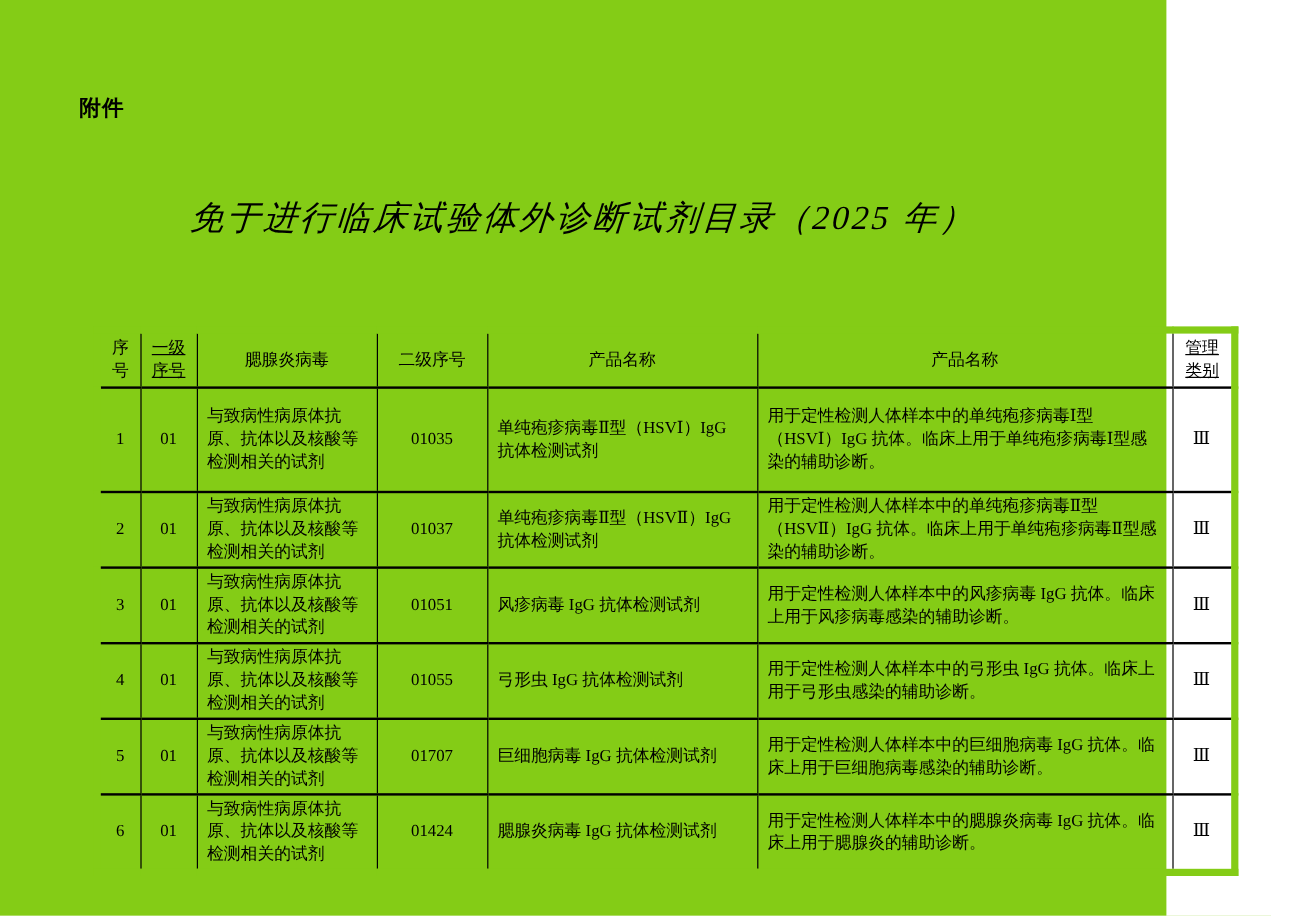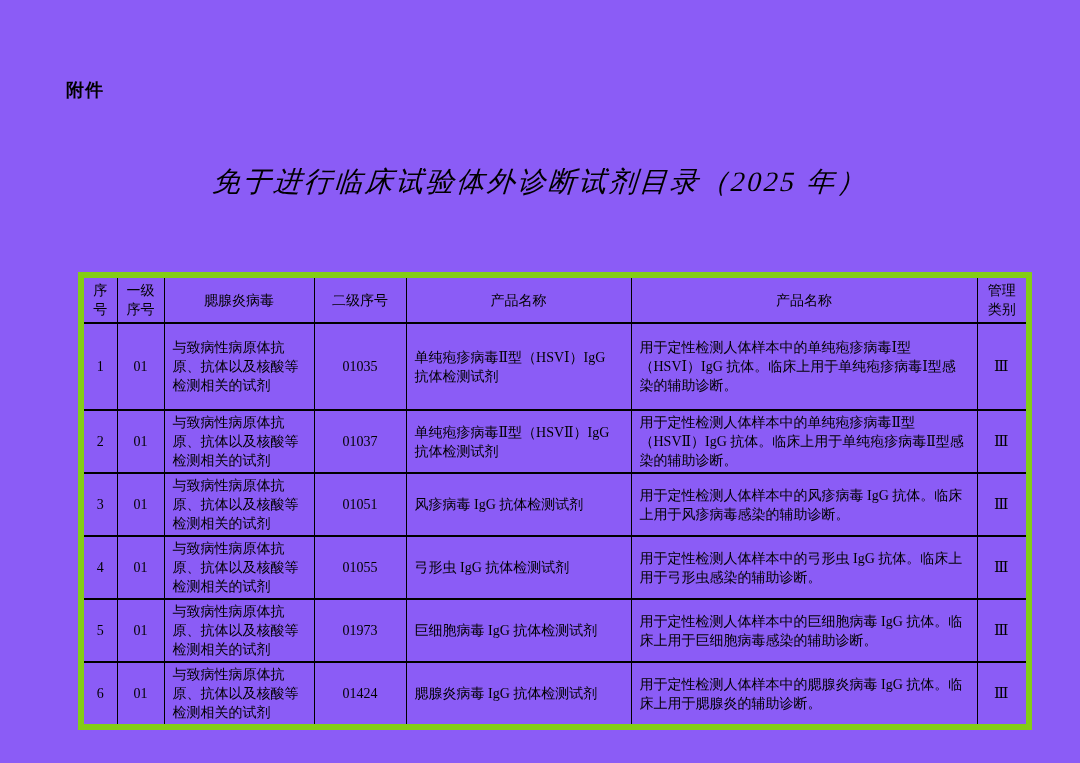--- a/index.html
+++ b/index.html
@@ -1,20 +1,20 @@
 <!DOCTYPE html>
 <html><head>
 <meta charset="utf-8">
 <style>
   html,body { margin:0; padding:0; background:#ffffff; }
   body {
     width:1080px; height:763px; position:relative; overflow:hidden;
     font-family:"Liberation Serif","DejaVu Serif",serif; color:#000;
   }
-  .page { position:relative; width:1080px; height:763px; background:#8b5cf6; }
+  .page { position:relative; width:972px; height:763px; background:#84cc16; }
 
   .attachment {
     position:absolute; left:66px; top:78px;
     font-family:"Liberation Sans","DejaVu Sans",sans-serif;
     font-weight:bold; font-size:18px; letter-spacing:1px;
   }
 
   .doc-title {
     position:absolute; top:163px; left:0; width:100%;
     text-align:center; font-size:28px; font-style:italic;
@@ -39,21 +39,21 @@
     border-top-width:2px; border-bottom-width:2px;
     padding:2px 8px; vertical-align:middle;
     font-weight:normal; overflow:hidden;
   }
   table.catalog thead th { text-align:center; height:40px; padding:2px 1px; }
   table.catalog tbody tr:last-child td { border-bottom-width:3px; }
   td.c-center { text-align:center; padding:2px 1px; }
   td.c-left   { text-align:left; }
   td.class-cell { font-size:15px; letter-spacing:1px; }
   .hw1 { display:inline-block; max-width:1.3em; word-break:break-all; }
-  .hw2 { display:inline-block; max-width:2.3em; word-break:break-all; }
+  .hw2 { display:inline-block; max-width:2.3em; word-break:break-all;text-decoration:underline; }
 </style>
 </head>
 <body>
 
 <div class="page">
   <div class="attachment">附件</div>
   <div class="doc-title">免于进行临床试验体外诊断试剂目录（2025 年）</div>
 
   <table class="catalog">
     <colgroup>
@@ -110,21 +110,21 @@
           <td class="c-left">与致病性病原体抗原、抗体以及核酸等检测相关的试剂</td>
           <td class="c-center">01055</td>
           <td class="c-left">弓形虫 IgG 抗体检测试剂</td>
           <td class="c-left">用于定性检测人体样本中的弓形虫 IgG 抗体。临床上用于弓形虫感染的辅助诊断。</td>
           <td class="c-center class-cell">Ⅲ</td>
         </tr>
         <tr style="height: 58px;">
           <td class="c-center">5</td>
           <td class="c-center">01</td>
           <td class="c-left">与致病性病原体抗原、抗体以及核酸等检测相关的试剂</td>
-          <td class="c-center">01973</td>
+          <td class="c-center">01707</td>
           <td class="c-left">巨细胞病毒 IgG 抗体检测试剂</td>
           <td class="c-left">用于定性检测人体样本中的巨细胞病毒 IgG 抗体。临床上用于巨细胞病毒感染的辅助诊断。</td>
           <td class="c-center class-cell">Ⅲ</td>
         </tr>
         <tr style="height: 55px;">
           <td class="c-center">6</td>
           <td class="c-center">01</td>
           <td class="c-left">与致病性病原体抗原、抗体以及核酸等检测相关的试剂</td>
           <td class="c-center">01424</td>
           <td class="c-left">腮腺炎病毒 IgG 抗体检测试剂</td>

